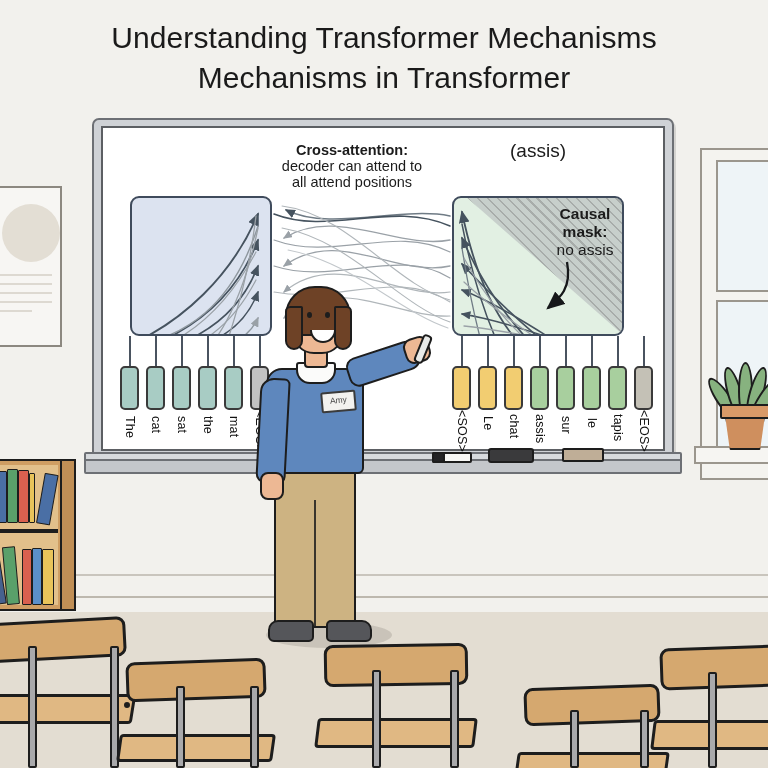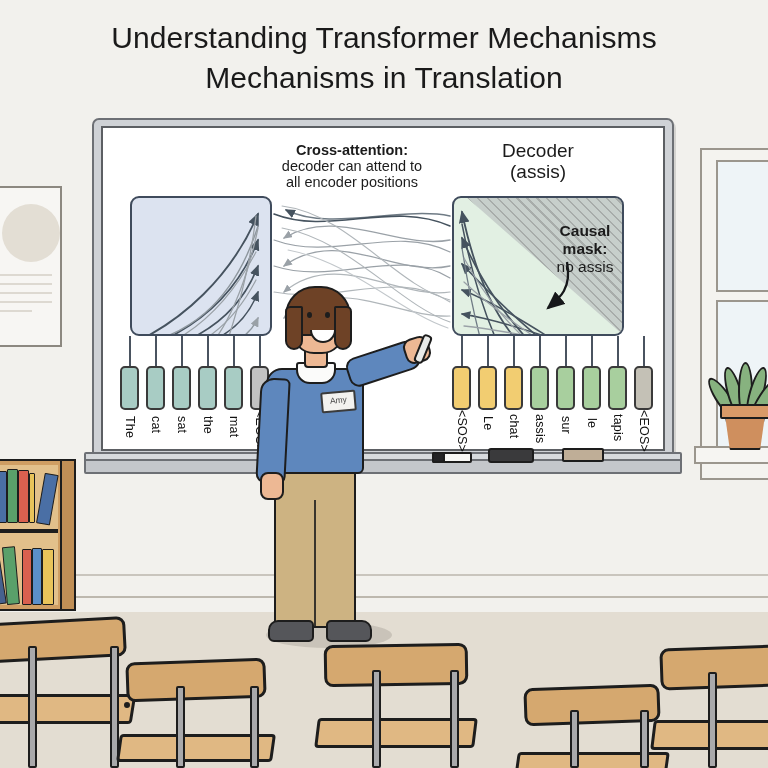--- a/index.html
+++ b/index.html
@@ -104,21 +104,21 @@
 
 <div id="scene">
 
   <div class="wall"></div>
   <div class="wall-line" style="top:574px"></div>
   <div class="wall-line" style="top:596px;background:#bdb8ae"></div>
   <div class="floor"></div>
 
   <div class="title">
     <div>Understanding Transformer Mechanisms</div>
-    <div>Mechanisms in Translation</div>
+    <div>Mechanisms in Transformer</div>
   </div>
 
   <div class="poster">
     <div class="poster-circle"></div>
     <div class="poster-line" style="left:8px;top:86px;width:56px"></div>
     <div class="poster-line" style="left:8px;top:95px;width:56px"></div>
     <div class="poster-line" style="left:8px;top:104px;width:56px"></div>
     <div class="poster-line" style="left:8px;top:113px;width:56px"></div>
     <div class="poster-line" style="left:8px;top:122px;width:36px"></div>
   </div>
@@ -158,34 +158,33 @@
 
   <div class="wb-frame"></div>
   <div class="wb-face"></div>
 
   <div class="wb-label lbl-head" style="left:128px;top:140px;width:150px">
   </div>
 
   <div class="wb-label lbl-cross" style="left:266px;top:142px;width:172px">
     <div style="font-weight:bold">Cross-attention:</div>
     <div>decoder can attend to</div>
-    <div>all encoder positions</div>
+    <div>all attend positions</div>
   </div>
 
   <div class="wb-label lbl-head" style="left:462px;top:140px;width:152px">
-    <div>Decoder</div>
     <div>(assis)</div>
   </div>
 
   <div class="enc-box"></div>
   <div class="dec-box">
     <div class="mask-tri"></div>
   </div>
 
-  <div class="wb-label lbl-mask" style="left:543px;top:222px;width:84px">
+  <div class="wb-label lbl-mask" style="left:543px;top:205px;width:84px">
     <div>Causal</div>
     <div>mask:</div>
     <div class="soft">no assis</div>
   </div>
 
   <svg width="768" height="768" aria-hidden="true">
     <defs>
       <marker id="ahD" markerWidth="7" markerHeight="7" refX="6" refY="3" orient="auto">
         <path d="M0,0 L7,3 L0,6 z" fill="#46535f"></path>
       </marker>

